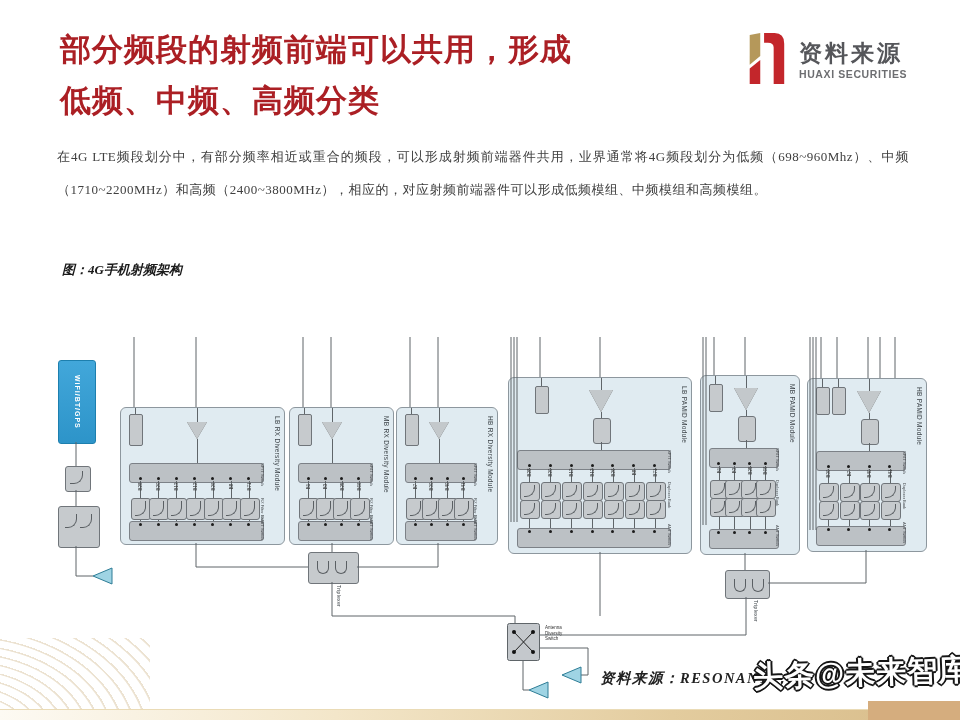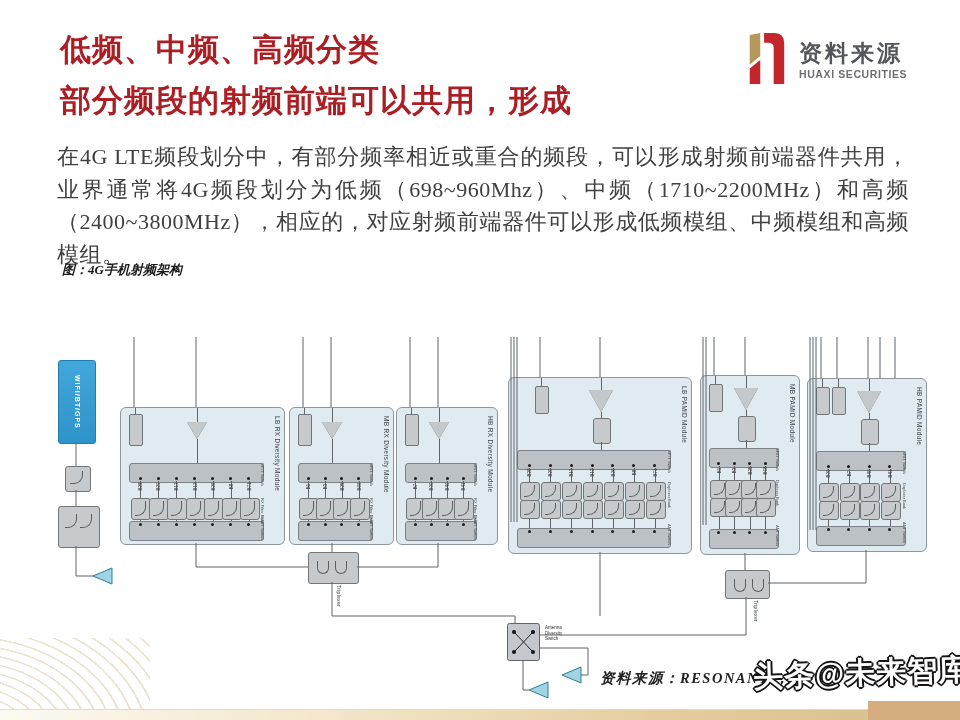--- a/index.html
+++ b/index.html
@@ -9,21 +9,21 @@
   
   .title{position:absolute;left:60px;top:24px;width:640px;
          font-family:"Liberation Serif",serif;font-weight:700;
          font-size:31px;line-height:51px;color:#ab1f24;letter-spacing:1px;}
   .logo{position:absolute;left:743px;top:30px;display:flex;align-items:center;gap:10px;}
   .logo-cn{font-size:23px;font-weight:700;color:#55565a;letter-spacing:3px;line-height:26px;}
   .logo-en{font-size:10.5px;font-weight:700;color:#6d6e71;letter-spacing:.6px;margin-top:2px;}
 
   
   .body-text{position:absolute;left:57px;top:141px;width:852px;
-             font-family:"Liberation Serif",serif;font-size:22px;line-height:32.5px;
+             font-family:"Liberation Serif",serif;font-size:13px;line-height:32.5px;
              color:#404040;text-align:justify;letter-spacing:.5px;}
   .caption{position:absolute;left:62px;top:261px;font-family:"Liberation Serif",serif;
            font-style:italic;font-weight:700;font-size:13px;color:#1a1a1a;}
 
   
   .diagram{position:absolute;left:35px;top:290px;width:890px;height:420px;}
   .transceiver{position:absolute;left:85px;top:13px;width:800px;height:34px;
                background:linear-gradient(#46abdd,#2f97cd);border:1px solid #1d7fae;border-radius:2px;
                color:#fff;font-weight:700;font-size:17px;display:flex;align-items:center;justify-content:center;
                text-shadow:0 1px 1px rgba(0,0,0,.25);}
@@ -66,22 +66,22 @@
   .swoosh{position:absolute;left:0;bottom:4px;width:150px;height:78px;opacity:.55;
           background:repeating-radial-gradient(140px 100px at -35px 105px,
                      rgba(187,152,90,0) 0 9px,rgba(187,152,90,.5) 10px 11.5px);}
 </style>
 </head>
 <body>
 
 <div class="page">
 
   <div class="title">
+    <div>部分频段的射频前端可以共用，形成</div>
     <div>低频、中频、高频分类</div>
-    <div>部分频段的射频前端可以共用，形成</div>
   </div>
 
   <div class="logo">
     <span>
       <svg width="46" height="56" viewBox="0 0 48 58">
         <path d="M7,5 L18,3 V27 L7,36 Z" fill="#b5985a"></path>
         <path d="M7,40 L18,31 V56 H7 Z" fill="#c3262b"></path>
         <path d="M22,3 H33 Q43,3 43,14 V56 H32 V18 Q32,13 26,13 H22 Z" fill="#c3262b"></path>
       </svg>
     </span>

